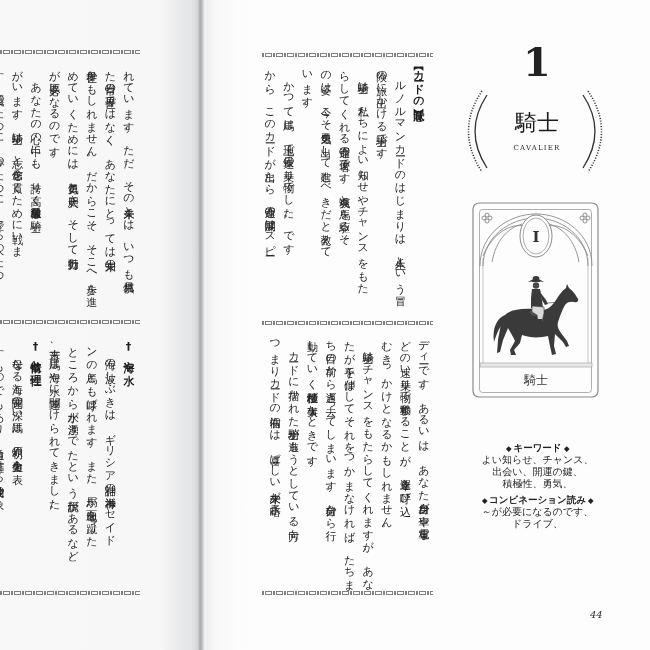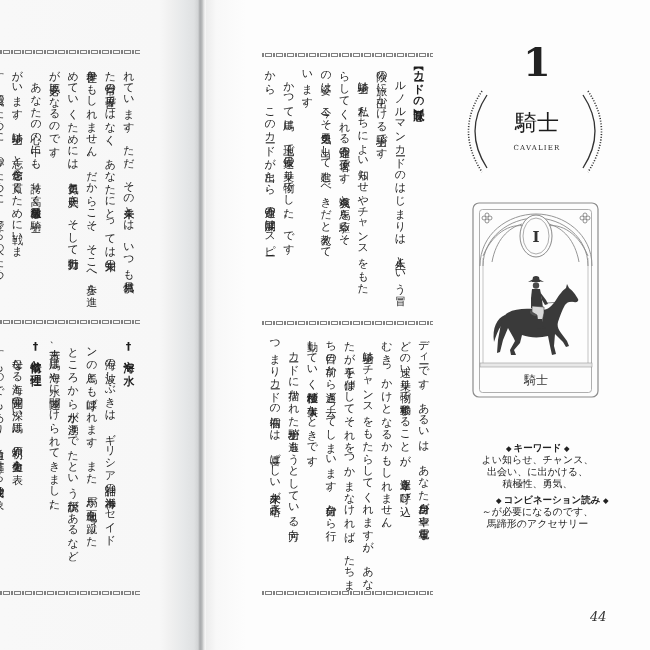--- a/index.html
+++ b/index.html
@@ -48,28 +48,28 @@
   .card-sub {
     position: absolute; left: 490px; top: 144px; width: 94px; text-align: center;
     font-size: 7px; line-height: 9px; font-weight: normal; letter-spacing: 1.2px; color: #2a2a2a;
   }
   .kw {
     position: absolute; left: 465px; top: 442px; width: 145px; text-align: center; color: #222;
   }
   .kw-head {
     font-family: "DejaVu Sans", sans-serif; font-weight: bold; font-size: 9.5px; line-height: 12px;
   }
-  .kw-head.gap { margin-top: 4px; text-align: right; }
+  .kw-head.gap { margin-top: 4px; }
   .kw-line { font-size: 10px; line-height: 12px; }
   .dia {
     display: inline-block; width: 3.5px; height: 3.5px; background: #222;
     transform: rotate(45deg); margin: 0 3px; vertical-align: middle;
   }
   .pageno {
-    position: absolute; left: 590px; top: 609px; font-style: italic; font-size: 13px; color: #333;
+    position: absolute; left: 590px; top: 609px; font-style: italic; font-size: 10px; color: #333;
   }
 </style>
 </head>
 <body>
 
 <div class="bg-left"></div>
 <div class="bg-right"></div>
 
 <div class="orn" style="left:0;top:50px;width:140px;"></div>
 <div class="orn" style="left:0;top:320px;width:140px;"></div>
@@ -184,24 +184,24 @@
 
   <rect x="10" y="163" width="112" height="4" fill="#e8e8e8" stroke="#999" stroke-width="0.6"></rect>
   <text x="66" y="184" text-anchor="middle" font-family="DejaVu Serif, serif" font-size="12" fill="#333">騎士</text>
 </svg>
 
 <div class="kw">
   <div class="kw-head">
     <span class="dia"></span><span>キーワード</span><span class="dia"></span>
   </div>
   <div class="kw-line">よい知らせ、チャンス、</div>
-  <div class="kw-line">出会い、に出かける、</div>
+  <div class="kw-line">出会い、開運の鍵、</div>
   <div class="kw-line">積極性、勇気、</div>
 
   <div class="kw-head gap">
     <span class="dia"></span><span>コンビネーション読み</span><span class="dia"></span>
   </div>
   <div class="kw-line">～が必要になるのです、</div>
 
-  <div class="kw-line">馬蹄形のアクセサリー</div>
+  <div class="kw-line">ドライブ、</div>
 </div>
 
 <div class="pageno">44</div>
 
 </body></html>

